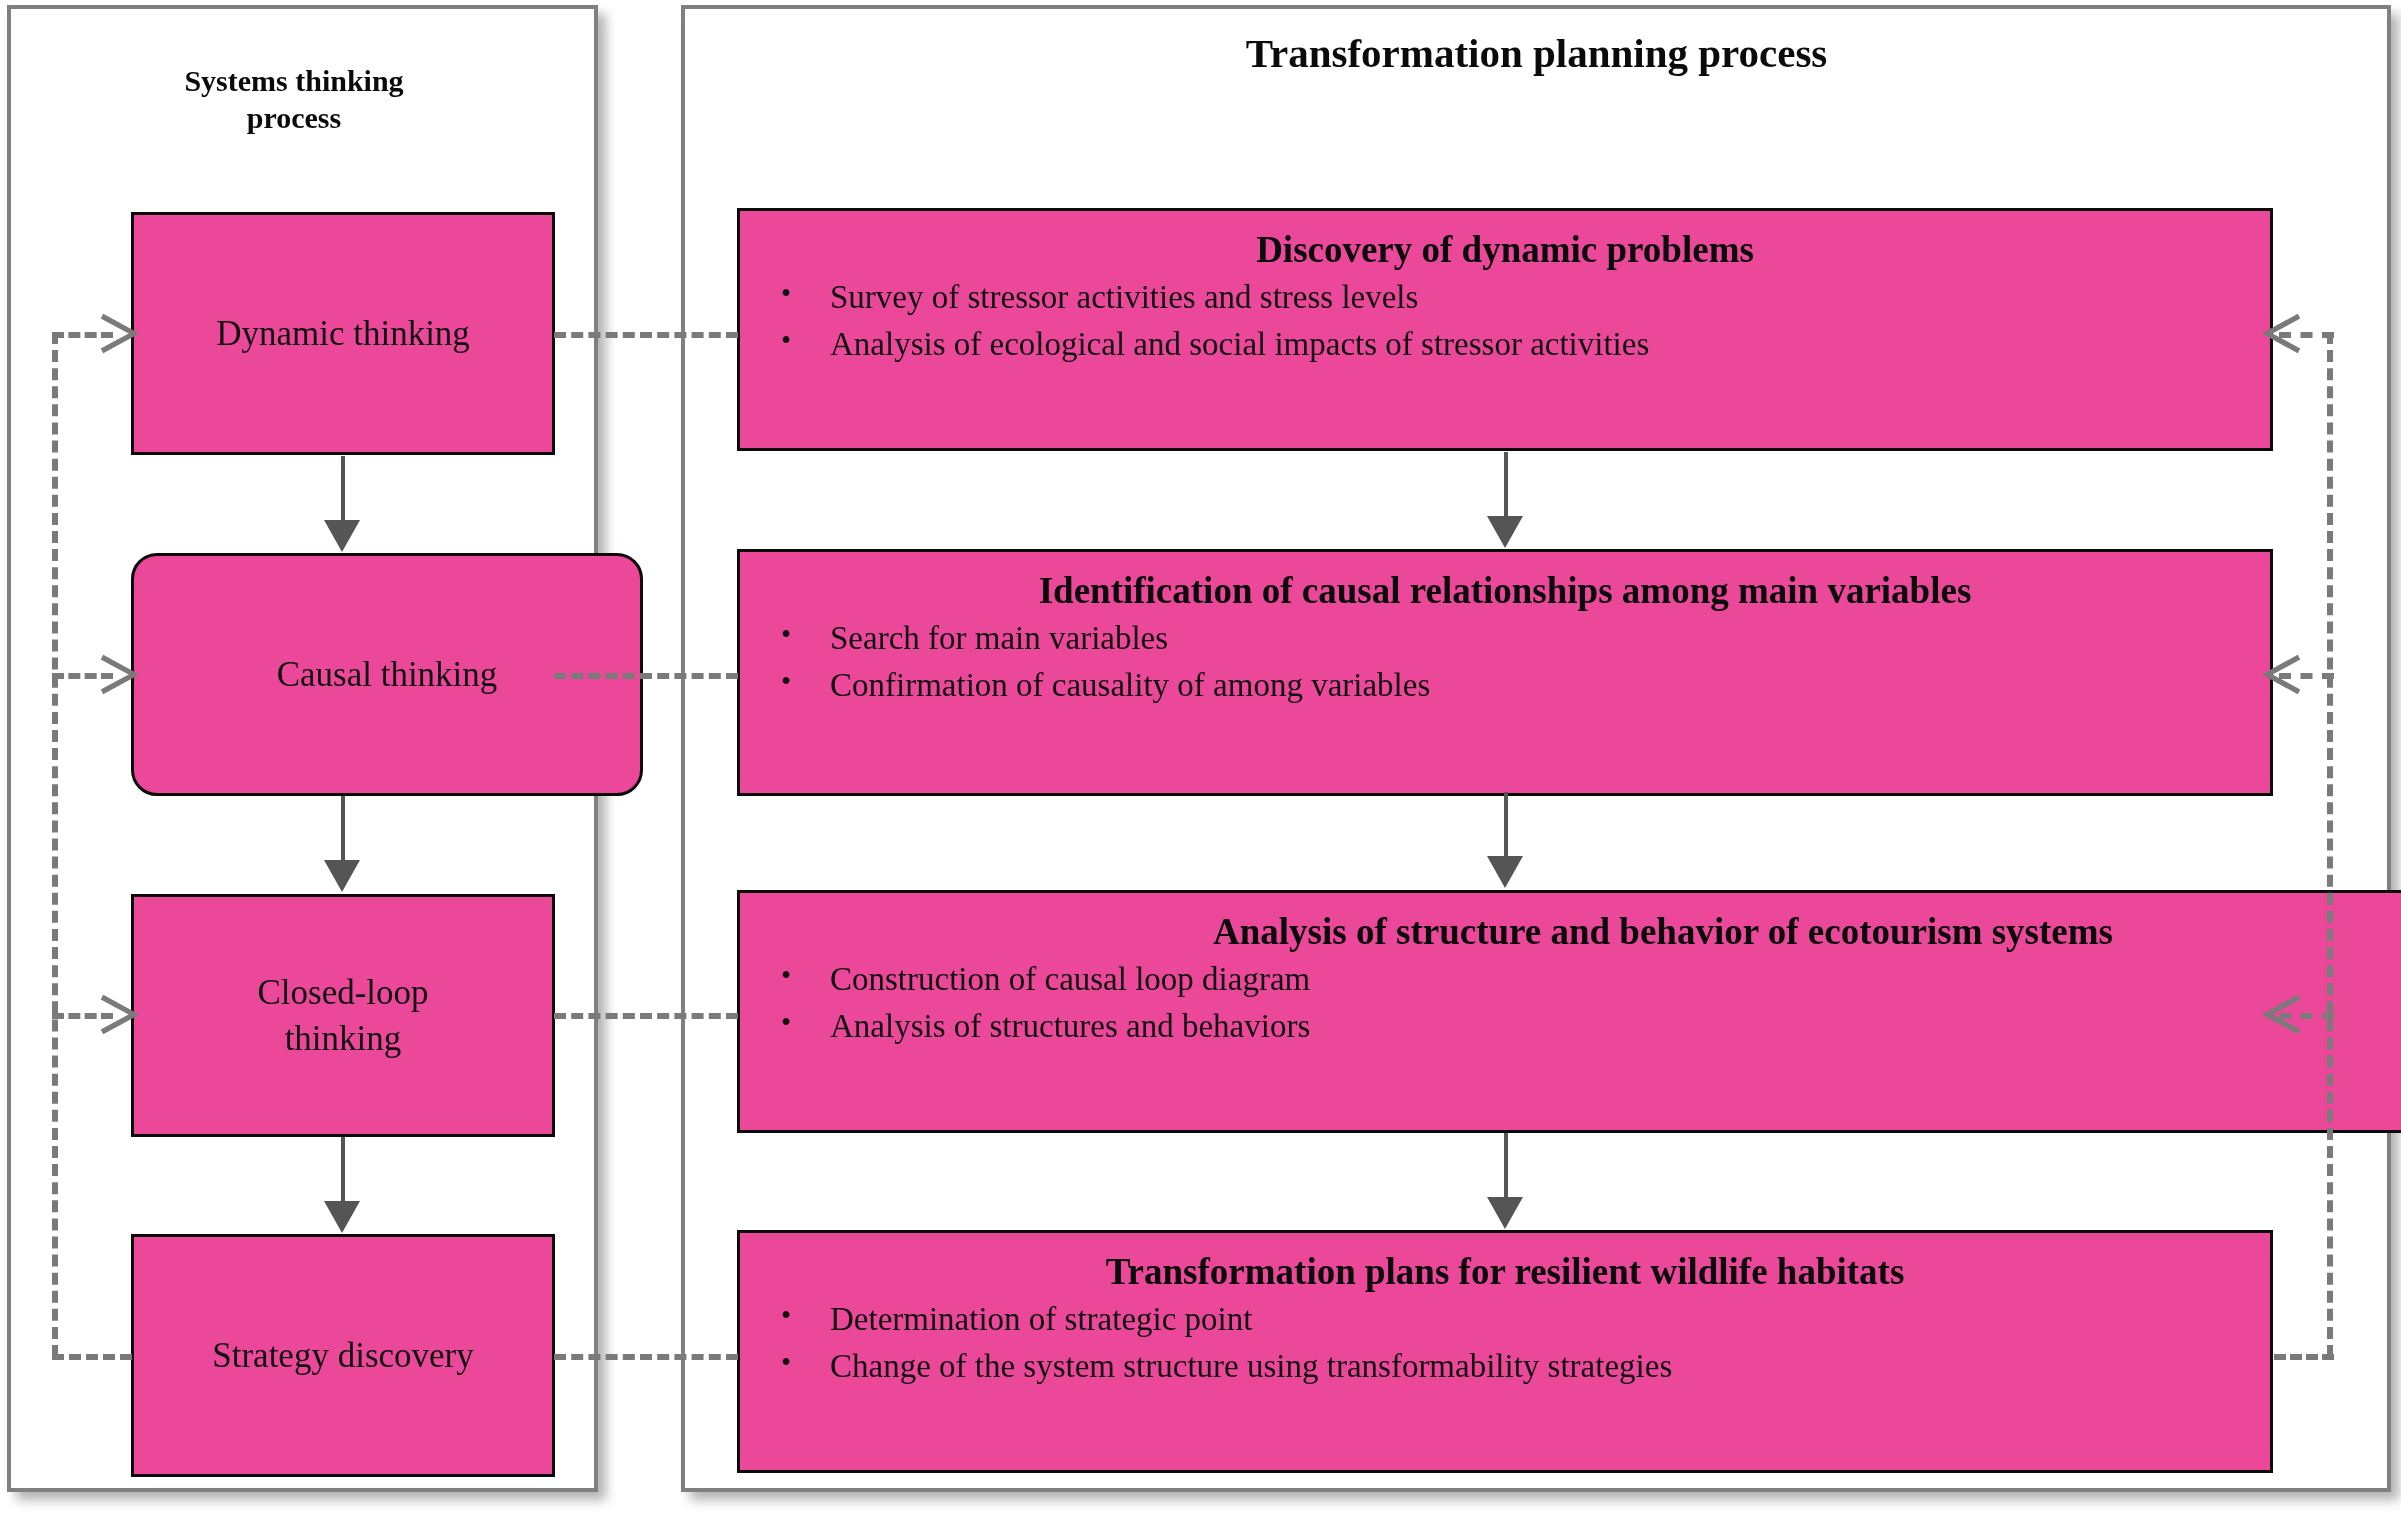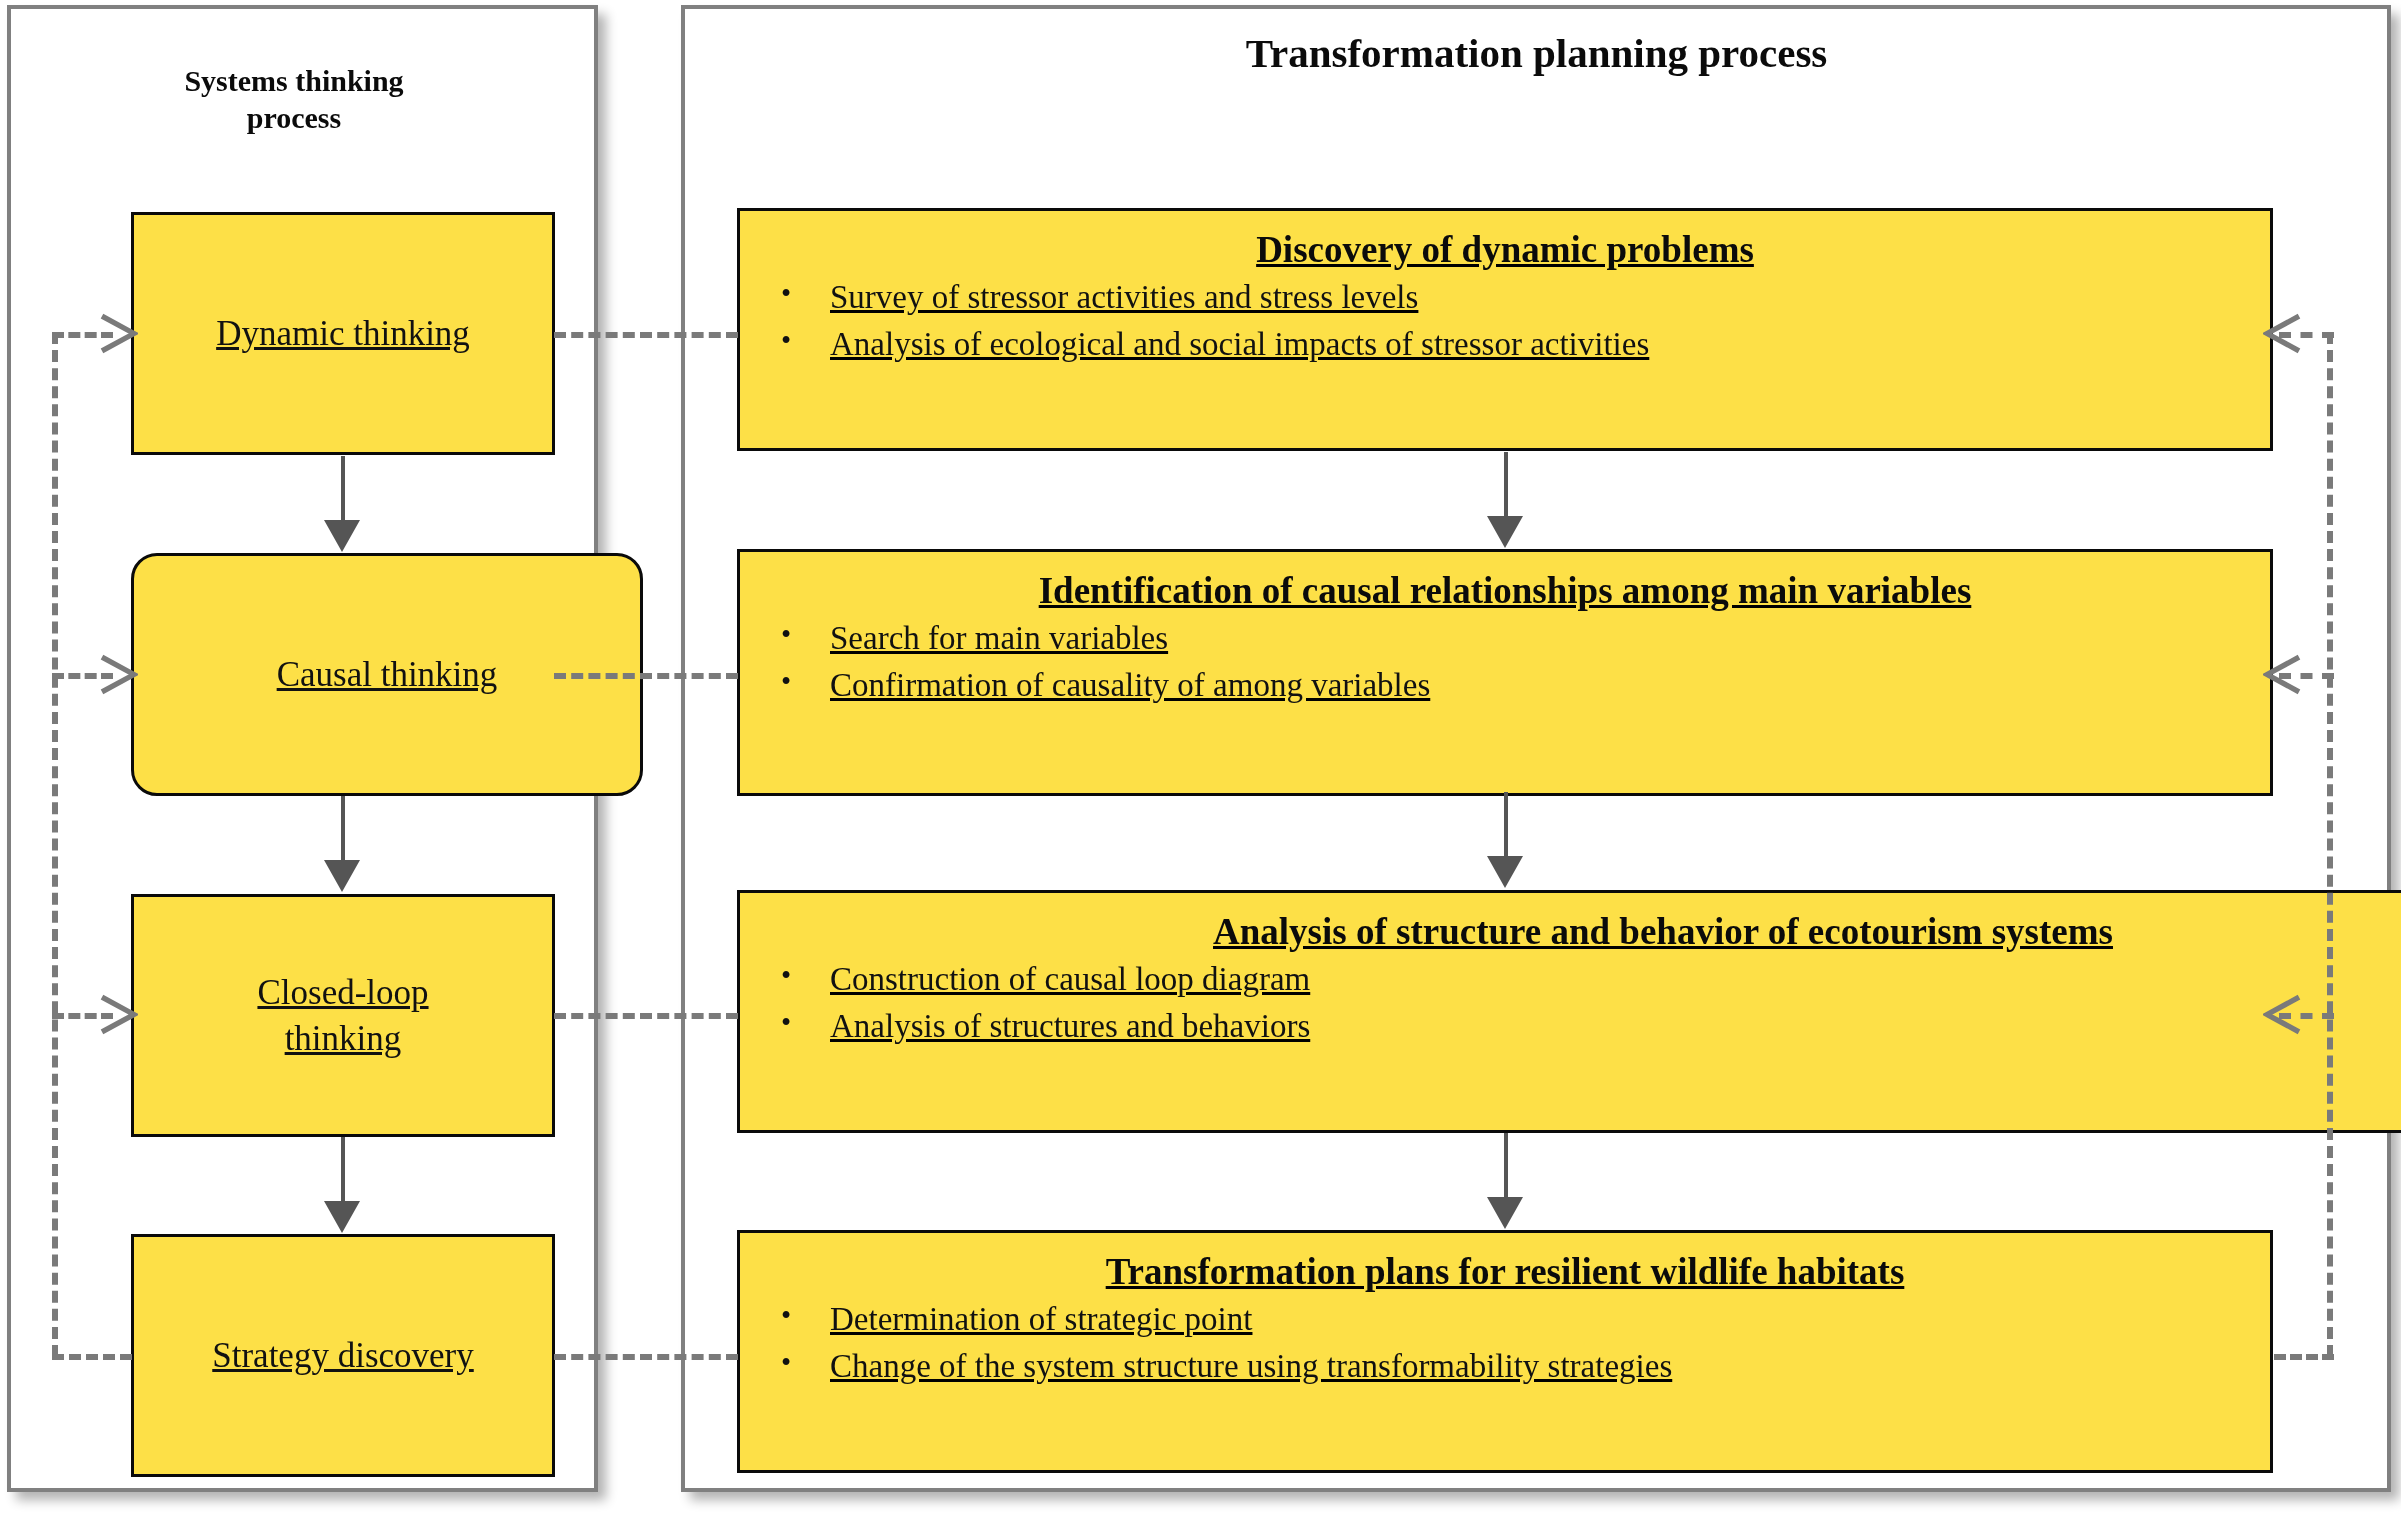--- a/index.html
+++ b/index.html
@@ -40,25 +40,24 @@
     margin-top: 35px;
   }
   #title-right {
     left: 708px; top: 28px; width: 1657px;
     font-size: 41px;
   }
 
   
   .node {
     position: absolute;
-    background: #fde047;
+    background: #ec4899;
     border: 3.3px solid #0a0a0a;
     box-sizing: border-box;
     box-shadow: 4.7px 4.7px 0 rgba(0,0,0,0.0);
-    text-decoration: underline;
   }
 
   
   .step {
     display: flex;
     align-items: center;
     justify-content: center;
     text-align: center;
     font-size: 35px;
     color: #111;

